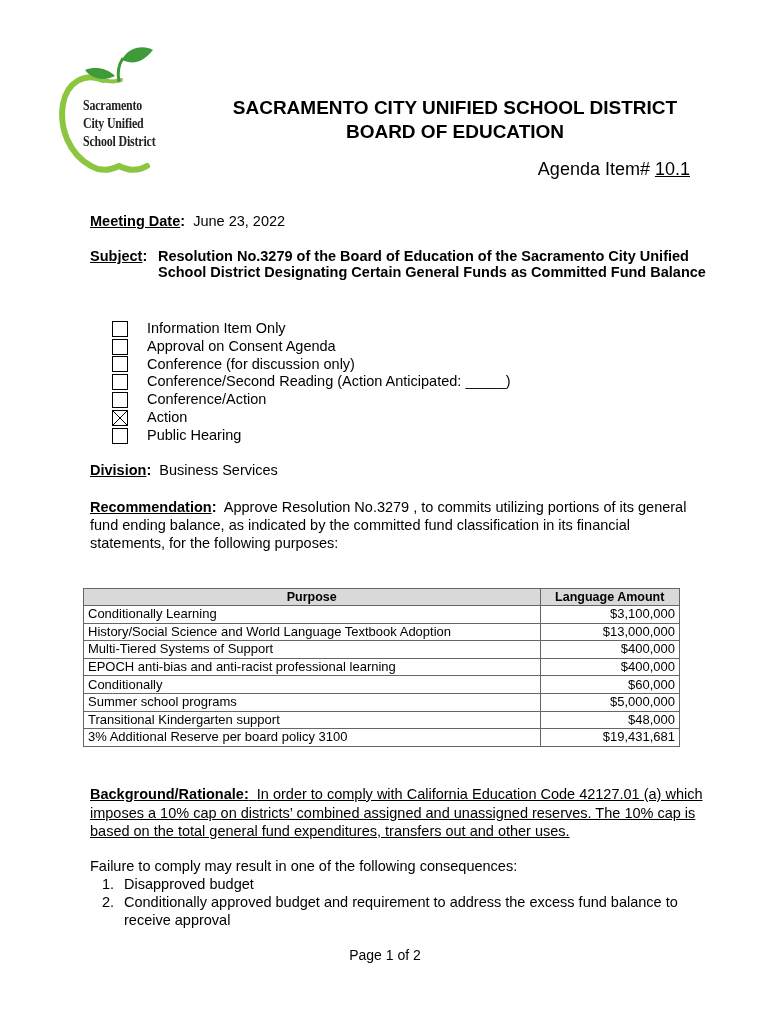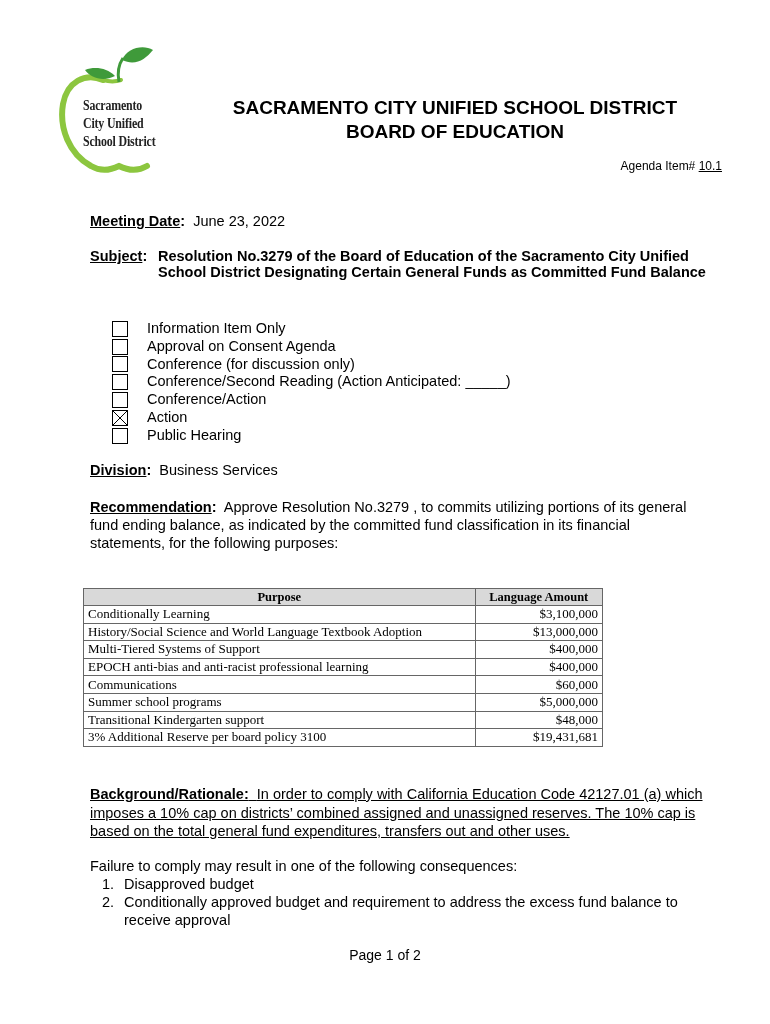--- a/index.html
+++ b/index.html
@@ -5,40 +5,40 @@
     * { margin: 0; padding: 0; box-sizing: border-box; }
     html, body { width: 770px; height: 1024px; background: #ffffff; overflow: hidden; }
     body { position: relative; font-family: "Liberation Sans", sans-serif; color: #000; font-size: 14.5px; }
 
     .logo { position: absolute; left: 55px; top: 46px; width: 135px; height: 130px; }
     .logo svg { position: absolute; left: 0; top: 0; }
     .logo-text { position: absolute; left: 28px; top: 50px; font-family: "Liberation Serif", serif; font-weight: bold; font-size: 14.5px; line-height: 18px; color: #222; letter-spacing: -0.2px; transform: scaleX(0.82); transform-origin: left top; white-space: nowrap; }
 
     .title { position: absolute; left: 190px; top: 96px; width: 530px; text-align: center; font-weight: bold; font-size: 19px; line-height: 24px; }
 
-    .agenda { position: absolute; right: 48px; top: 159px; font-size: 12px; }
+    .agenda { position: absolute; right: 80px; top: 159px; font-size: 18px; }
     .agenda .num { text-decoration: underline; }
 
     .label { font-weight: bold; text-decoration: underline; }
     .colon { font-weight: bold; }
 
     .meeting { position: absolute; left: 90px; top: 213px; }
     .subject { position: absolute; left: 90px; top: 248px; width: 620px; }
     .subject-text { position: absolute; left: 68px; top: 0; width: 560px; font-weight: bold; line-height: 16px; }
 
     .checks { position: absolute; left: 112px; top: 320px; }
     .check-row { position: relative; height: 17.8px; display: flex; align-items: center; text-align: right; }
     .box { width: 16px; height: 16px; border: 1px solid #000; position: relative; }
     .box svg { position: absolute; left: 0; top: 0; }
     .check-label { position: absolute; left: 35px; top: 0; white-space: nowrap; line-height: 17.8px; }
 
     .division { position: absolute; left: 90px; top: 462px; }
     .recommend { position: absolute; left: 90px; top: 498px; width: 610px; line-height: 18px; }
 
-    table.funds { position: absolute; left: 83px; top: 588px; width: 520px; border-collapse: collapse; font-family: Liberation Serif, serif; font-size: 13px; }
+    table.funds { position: absolute; left: 83px; top: 588px; width: 597px; border-collapse: collapse; font-family: Liberation Sans, sans-serif; font-size: 13px; }
     table.funds th { background: #d9d9d9; font-weight: bold; height: 17px; border: 1px solid #666; padding: 0 4px; font-size: 12.5px; }
     table.funds td { border: 1px solid #666; height: 17.6px; padding: 0 4px; line-height: 16px; }
     table.funds td.amt, table.funds th.amt { text-align: right; }
     table.funds th.amt { text-align: center; }
     table.funds col.c1 { width: 466px; }
     table.funds col.c2 { width: 141px; }
 
     .background { position: absolute; left: 90px; top: 785px; width: 620px; line-height: 18.5px; text-decoration: underline; }
     .failure { position: absolute; left: 90px; top: 857px; width: 620px; line-height: 18px; }
     .list { margin-left: 12px; }
@@ -153,21 +153,21 @@
       </tr>
     <tr>
         <td>Multi-Tiered Systems of Support</td>
         <td class="amt">$400,000</td>
       </tr>
     <tr>
         <td>EPOCH anti-bias and anti-racist professional learning</td>
         <td class="amt">$400,000</td>
       </tr>
     <tr>
-        <td>Communications</td>
+        <td>Conditionally</td>
         <td class="amt">$60,000</td>
       </tr>
     <tr>
         <td>Summer school programs</td>
         <td class="amt">$5,000,000</td>
       </tr>
     <tr>
         <td>Transitional Kindergarten support</td>
         <td class="amt">$48,000</td>
       </tr>

